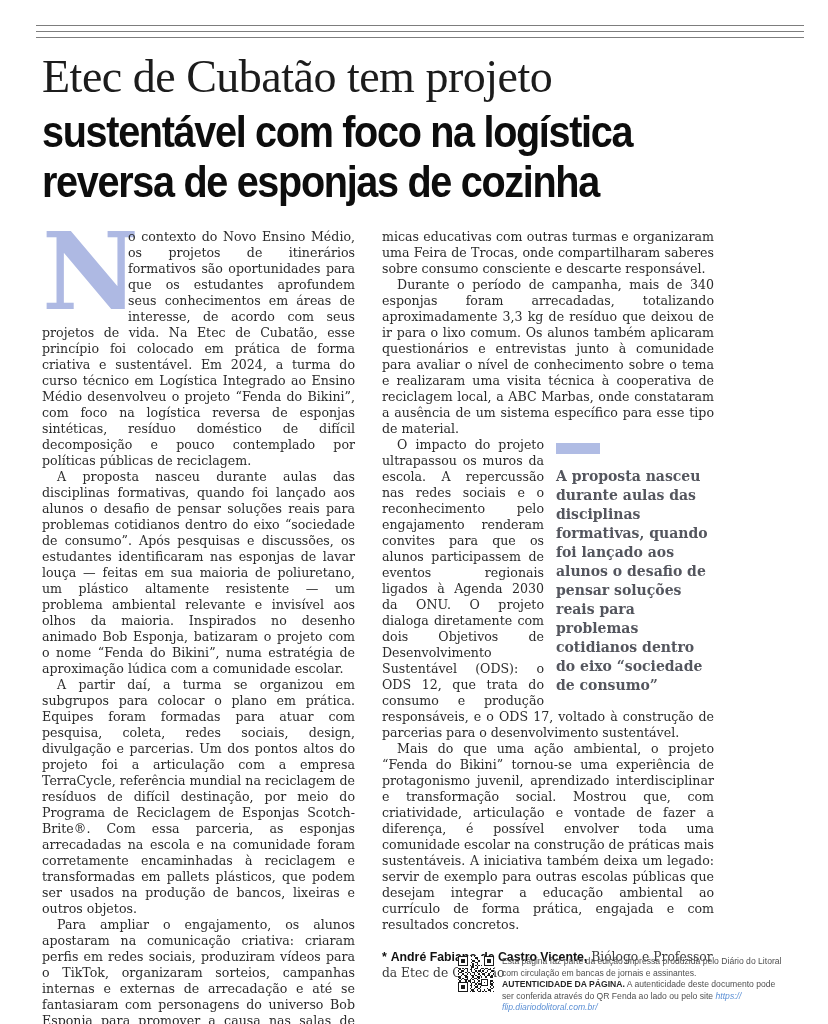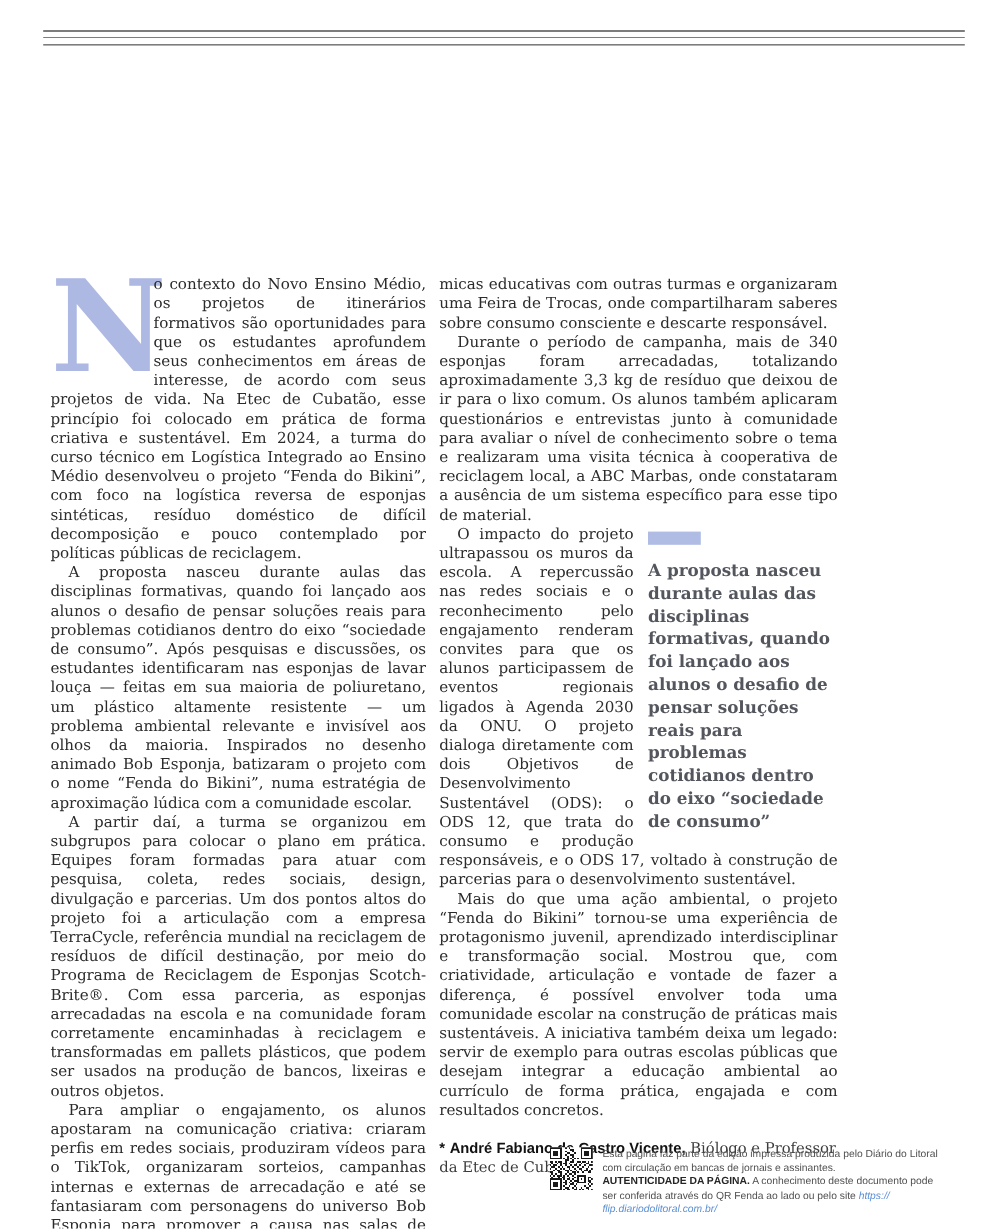--- a/index.html
+++ b/index.html
@@ -13,21 +13,21 @@
   
   #headline{position:absolute;left:42px;top:50px;width:760px;}
   .hl-serif{font-family:"Liberation Serif",serif;font-weight:400;font-size:46px;line-height:54px;
     color:#1c1c1c;letter-spacing:-0.5px;white-space:nowrap;}
   .hl-bold{font-family:"Liberation Sans",sans-serif;font-weight:700;font-size:45px;line-height:50px;
     color:#0d0d0d;letter-spacing:-1.5px;transform:scaleX(0.88);transform-origin:0 0;white-space:nowrap;margin-top:3px;}
 
   
   .col{position:absolute;top:229px;}
   #col1{left:42px;width:313px;}
-  #col2{left:366px;width:332px;}
+  #col2{left:382px;width:332px;}
   .para{margin:0;font-size:12.6px;line-height:16px;text-align:justify;hyphens:auto;-webkit-hyphens:auto;}
   .para.indent{text-indent:1.2em;}
 
   .dropcap{float:left;width:80px;height:82px;margin:2px 6px 0 0;
     font-family:"DejaVu Serif",serif;font-weight:700;font-size:106px;line-height:82px;
     color:#aeb9e3;text-align:left;}
 
   
   #pull-quote{float:right;width:158px;margin:6px 0 8px 12px;}
   .pq-rect{width:44px;height:11px;background:#b0bce4;margin-bottom:13px;}
@@ -46,20 +46,27 @@
   #footer-text .f-bold{font-weight:700;color:#262626;text-align:right;}
   #footer-text .f-link{color:#5b8fd4;font-style:italic;text-decoration:none;}
 </style>
 </head>
 <body>
 
 <div id="page">
 
   <div id="top-rule"></div>
 
+  <div id="headline">
+    <div class="hl-serif">Etec de Cubatão tem projeto</div>
+    <div class="hl-bold">
+      <div>sustentável com foco na logística</div>
+      <div>reversa de esponjas de cozinha</div>
+    </div>
+  </div>
 
   <div id="col1" class="col">
     <p class="para"><span class="dropcap">N</span><span>o contexto do Novo Ensino Médio, os projetos de itinerários formativos são oportunidades para que os estudantes aprofundem seus conhecimentos em áreas de interesse, de acordo com seus projetos de vida. Na Etec de Cubatão, esse princípio foi colocado em prática de forma criativa e sustentável. Em 2024, a turma do curso técnico em Logística Integrado ao Ensino Médio desenvolveu o projeto “Fenda do Bikini”, com foco na logística reversa de esponjas sintéticas, resíduo doméstico de difícil decomposição e pouco contemplado por políticas públicas de reciclagem.</span></p>
     <p class="para indent">A proposta nasceu durante aulas das disciplinas formativas, quando foi lançado aos alunos o desafio de pensar soluções reais para problemas cotidianos dentro do eixo “sociedade de consumo”. Após pesquisas e discussões, os estudantes identificaram nas esponjas de lavar louça — feitas em sua maioria de poliuretano, um plástico altamente resistente — um problema ambiental relevante e invisível aos olhos da maioria. Inspirados no desenho animado Bob Esponja, batizaram o projeto com o nome “Fenda do Bikini”, numa estratégia de aproximação lúdica com a comunidade escolar.</p>
     <p class="para indent">A partir daí, a turma se organizou em subgrupos para colocar o plano em prática. Equipes foram formadas para atuar com pesquisa, coleta, redes sociais, design, divulgação e parcerias. Um dos pontos altos do projeto foi a articulação com a empresa TerraCycle, referência mundial na reciclagem de resíduos de difícil destinação, por meio do Programa de Reciclagem de Esponjas Scotch-Brite®. Com essa parceria, as esponjas arrecadadas na escola e na comunidade foram corretamente encaminhadas à reciclagem e transformadas em pallets plásticos, que podem ser usados na produção de bancos, lixeiras e outros objetos.</p>
     <p class="para indent">Para ampliar o engajamento, os alunos apostaram na comunicação criativa: criaram perfis em redes sociais, produziram vídeos para o TikTok, organizaram sorteios, campanhas internas e externas de arrecadação e até se fantasiaram com personagens do universo Bob Esponja para promover a causa nas salas de aula. Além disso, realizaram dinâ-</p>
   </div>
 
   <div id="col2" class="col">
     <p class="para">micas educativas com outras turmas e organizaram uma Feira de Trocas, onde compartilharam saberes sobre consumo consciente e descarte responsável.</p>
@@ -87,18 +94,18 @@
       <path fill="#ffffff" d="M1 1h5v5H1zM19 1h5v5h-5zM1 19h5v5H1z"></path>
       <path fill="#1a1a1a" d="M2 2h3v3H2zM20 2h3v3h-3zM2 20h3v3H2z"></path>
       <path fill="#1a1a1a" d="M16 16h5v5h-5z"></path>
         <path fill="#ffffff" d="M17 17h3v3h-3z"></path>
         <path fill="#1a1a1a" d="M18 18h1v1h-1z"></path>
       <path fill="#1a1a1a" d="M9 0h1v1H9zM11 0h1v1h-1zM12 1h2v1h-2zM9 2h1v1H9zM13 2h1v1h-1zM10 3h2v1h-2zM14 3h1v1h-1zM9 4h1v1H9zM12 4h2v1h-2zM10 5h1v1h-1zM13 5h1v1h-1zM8 6h1v1H8zM10 6h1v1h-1zM12 6h1v1h-1zM14 6h1v1h-1zM16 6h1v1h-1zM9 7h2v1H9zM13 7h1v1h-1zM0 8h2v1H0zM3 8h1v1H3zM5 8h2v1H5zM9 8h1v1H9zM12 8h2v1h-2zM16 8h2v1h-2zM19 8h2v1h-2zM22 8h1v1h-1zM24 8h1v1h-1zM1 9h1v1H1zM4 9h1v1H4zM6 9h1v1H6zM8 9h2v1H8zM11 9h1v1h-1zM15 9h1v1h-1zM18 9h1v1h-1zM21 9h2v1h-2zM0 10h1v1H0zM2 10h2v1H2zM6 10h1v1H6zM9 10h1v1H9zM12 10h1v1h-1zM14 10h2v1h-2zM17 10h1v1h-1zM20 10h1v1h-1zM23 10h2v1h-2zM1 11h2v1H1zM5 11h1v1H5zM7 11h1v1H7zM10 11h2v1h-2zM13 11h1v1h-1zM16 11h1v1h-1zM19 11h1v1h-1zM22 11h1v1h-1zM0 12h1v1H0zM3 12h1v1H3zM6 12h1v1H6zM8 12h1v1H8zM11 12h1v1h-1zM14 12h1v1h-1zM17 12h2v1h-2zM21 12h1v1h-1zM24 12h1v1h-1zM2 13h1v1H2zM4 13h2v1H4zM9 13h2v1H9zM12 13h1v1h-1zM15 13h1v1h-1zM18 13h1v1h-1zM20 13h2v1h-2zM23 13h1v1h-1zM0 14h2v1H0zM5 14h2v1H5zM10 14h1v1h-1zM13 14h2v1h-2zM16 14h1v1h-1zM19 14h1v1h-1zM22 14h2v1h-2zM1 15h1v1H1zM3 15h1v1H3zM6 15h1v1H6zM9 15h1v1H9zM11 15h2v1h-2zM14 15h1v1h-1zM0 16h1v1H0zM2 16h1v1H2zM4 16h3v1H4zM8 16h1v1H8zM10 16h1v1h-1zM13 16h1v1h-1zM1 17h1v1H1zM5 17h1v1H5zM7 17h2v1H7zM11 17h1v1h-1zM14 17h1v1h-1zM22 17h2v1h-2zM8 18h1v1H8zM10 18h2v1h-2zM13 18h1v1h-1zM22 18h1v1h-1zM24 18h1v1h-1zM9 19h1v1H9zM12 19h1v1h-1zM14 19h2v1h-2zM22 19h2v1h-2zM8 20h2v1H8zM11 20h1v1h-1zM13 20h1v1h-1zM23 20h1v1h-1zM9 21h1v1H9zM12 21h2v1h-2zM15 21h1v1h-1zM22 21h1v1h-1zM24 21h1v1h-1zM8 22h1v1H8zM11 22h1v1h-1zM14 22h1v1h-1zM20 22h1v1h-1zM23 22h1v1h-1zM9 23h2v1H9zM13 23h1v1h-1zM15 23h1v1h-1zM18 23h1v1h-1zM21 23h2v1h-2zM8 24h1v1H8zM10 24h2v1h-2zM14 24h2v1h-2zM17 24h1v1h-1zM19 24h1v1h-1zM22 24h1v1h-1zM24 24h1v1h-1z"></path>
     </svg>
     <div id="footer-text">
       <div>Esta página faz parte da edição impressa produzida pelo Diário do Litoral</div>
       <div>com circulação em bancas de jornais e assinantes.</div>
-      <div><span class="f-bold">AUTENTICIDADE DA PÁGINA.</span><span> A conhecimento deste documento pode</span></div>
+      <div><span class="f-bold">AUTENTICIDADE DA PÁGINA.</span><span> A autenticidade deste documento pode</span></div>
       <div><span>ser conferida através do QR Fenda ao lado ou pelo site </span><a class="f-link" href="#">https:// flip.diariodolitoral.com.br/</a></div>
     </div>
   </div>
 
 </div>
 
 </body></html>

